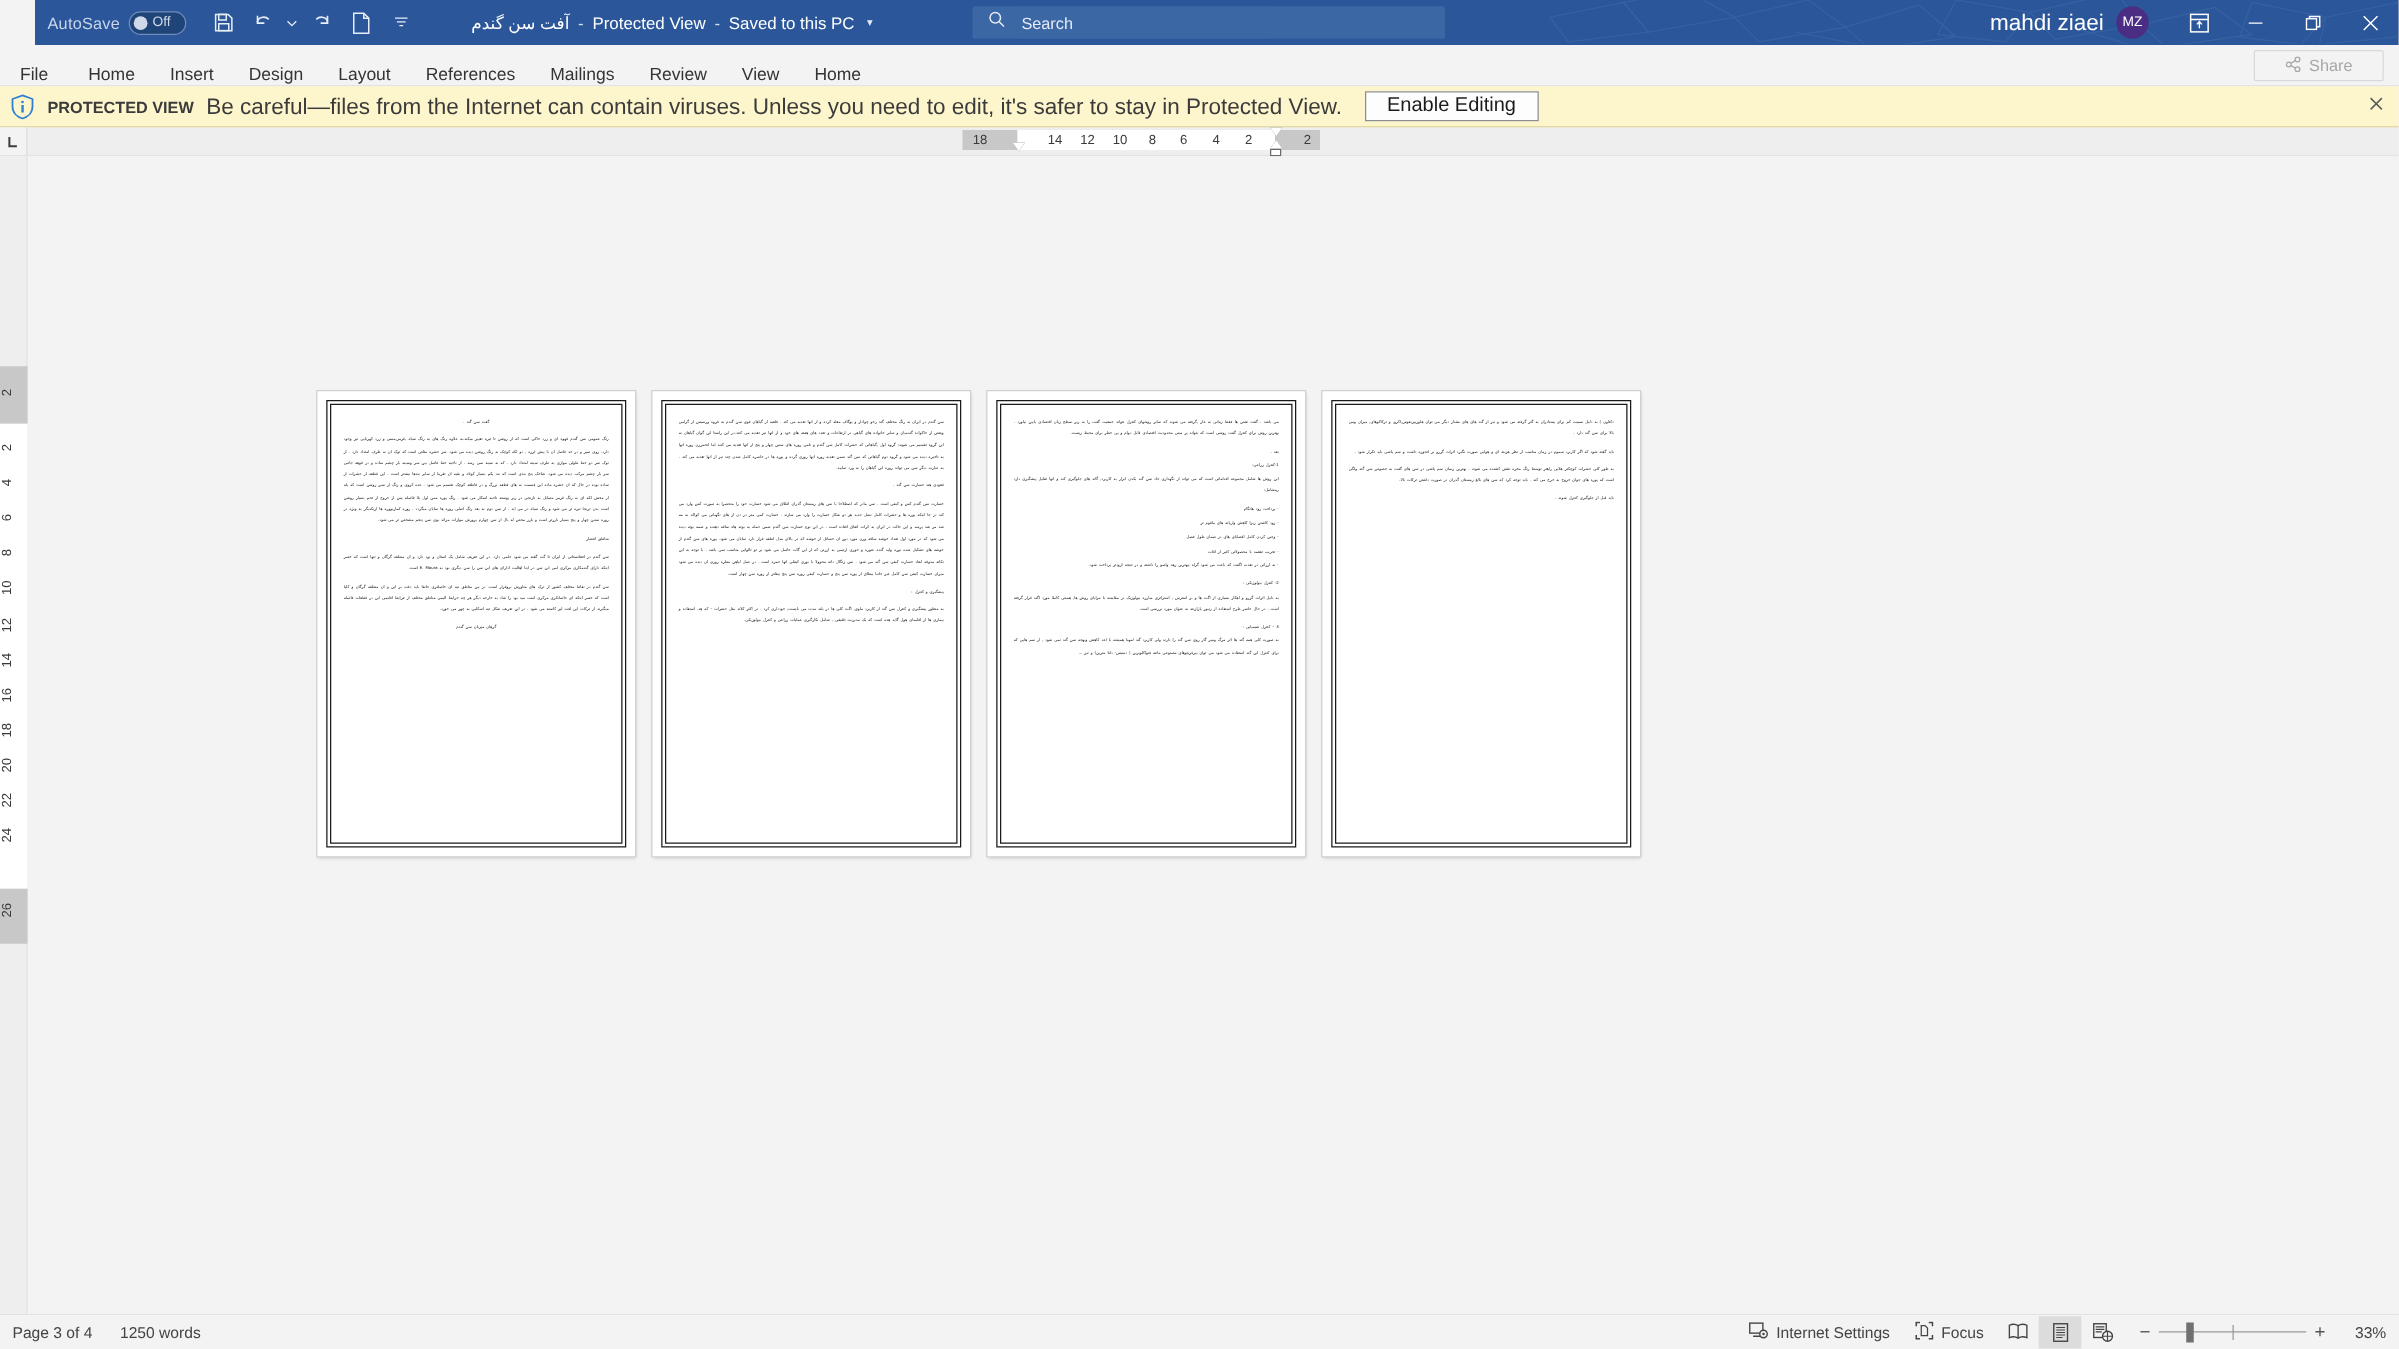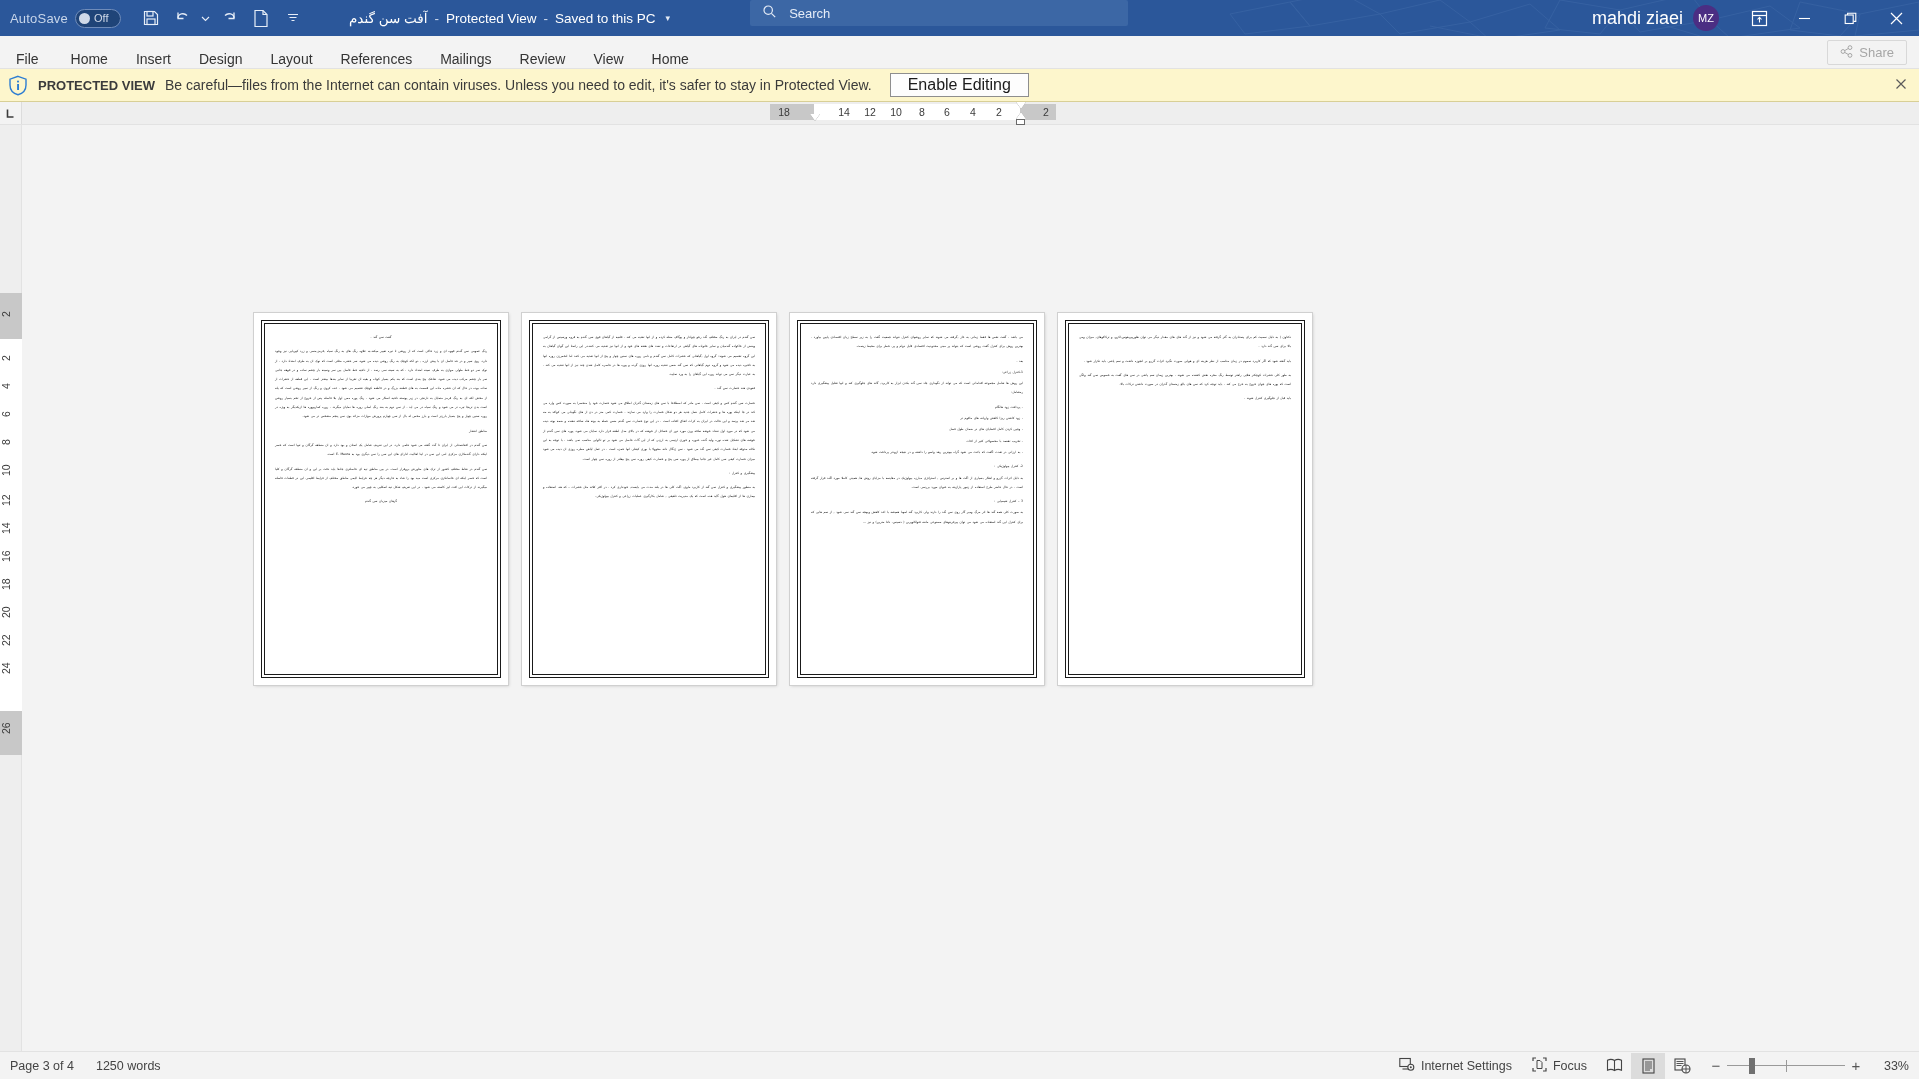--- a/index.html
+++ b/index.html
@@ -10,21 +10,23 @@
     font-family: "Liberation Sans", sans-serif;
     background: #f3f3f3;
   }
 
   
   #titlebar {
     position: relative;
     height: 36px;
     background: #2b579a;
     display: flex;
+    align-items: center;
     overflow: hidden;
+    margin-left: 28px;
   }
   #titlebar-pattern {
     position: absolute; inset: 0;
     opacity: .35;
     pointer-events: none;
   }
   .tb-left { display: flex; align-items: center; height: 36px; padding-left: 10px; flex: 0 0 auto; position: relative; z-index:2;}
   .autosave-label {
     color: #c8d6ea; font-size: 13px; margin-right: 7px; letter-spacing: .2px;
   }
@@ -91,37 +93,37 @@
     position: relative;
   }
   .ribbon-tab {
     padding: 0 14px; height: 18px; line-height: 33px;
     font-size: 14px; color: #343434;
     white-space: nowrap;
   }
   .ribbon-tab.file { padding-left: 16px; padding-right: 18px; }
   #share-btn {
     position: absolute; right: 12px; top: 4px;
-    height: 25px; padding: 0 12px;
+    height: 25px; padding: 0 24px;
     border: 1px solid #d8d8d8; background: #f3f3f3;
     color: #a6a6a6; font-size: 13px;
     display: flex; align-items: center; gap: 6px; border-radius: 2px;
   }
 
   
   #protected-bar {
     height: 33px; background: #fdf6cc;
     border-bottom: 1px solid #d8cf96;
     display: flex; align-items: center; padding-left: 8px;
     position: relative;
   }
   #protected-bar .pv-title {
     font-size: 13px; font-weight: bold; color: #3b3b3b; margin-left: 10px;
   }
-  #protected-bar .pv-msg { font-size: 14px; color: #3b3b3b; margin-left: 10px; }
+  #protected-bar .pv-msg { font-size: 18px; color: #3b3b3b; margin-left: 10px; }
   #enable-editing {
     margin-left: 18px; height: 24px; padding: 0 17px;
     background: #fdfdfd; border: 1px solid #8e8e8e;
     font-size: 16px; color: #1b1b1b;
     display: flex; align-items: center;
   }
   #pv-close { position: absolute; right: 12px; top: 8px; color: #5a5a5a; font-size: 15px; line-height: 1;}
 
   
   #hruler {

